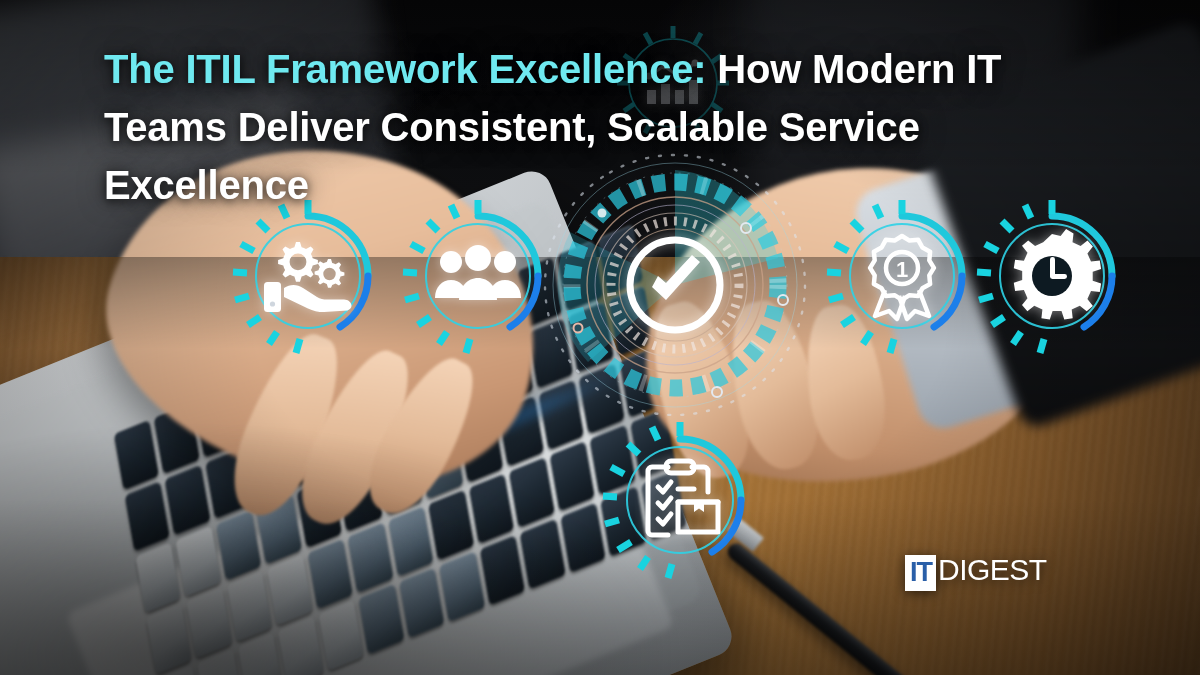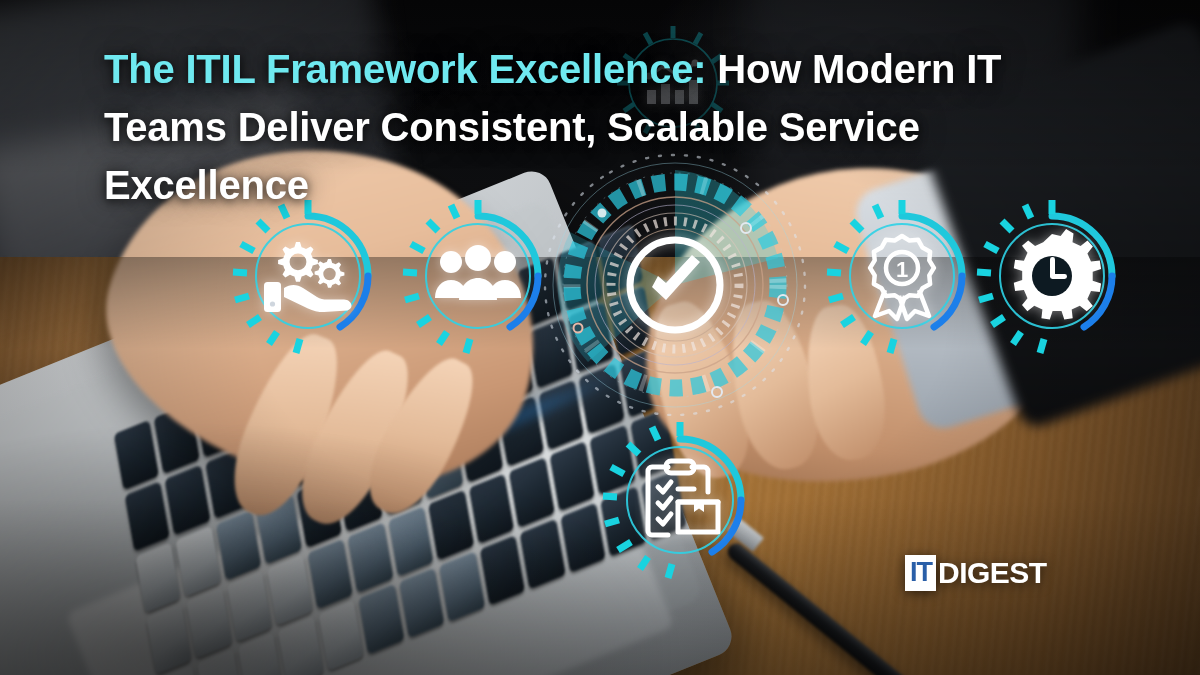--- a/index.html
+++ b/index.html
@@ -173,30 +173,30 @@
   .title{
     position:absolute;left:104px;top:40px;width:960px;
     font-weight:700;font-size:40px;line-height:1.45;
     letter-spacing:-.2px;color:#ffffff;
     text-shadow:0 2px 10px rgba(0,0,0,.8), 0 0 26px rgba(0,0,0,.55);
   }
   .title .hl{color:#6FE9F0;}
 
   
   .logo{
-    position:absolute;left:905px;top:555px;display:flex;align-items:center;
+    position:absolute;left:905px;top:555px;display:flex;
     filter:drop-shadow(0 2px 6px rgba(0,0,0,.6));
   }
   .logo-it{
     background:#ffffff;color:#2a5fa8;font-weight:700;font-size:27px;
     line-height:1;padding:4px 4px 5px 5px;letter-spacing:-1px;
     font-family:"Liberation Sans", sans-serif;
   }
   .logo-digest{
-    color:#ffffff;font-weight:700;font-size:30px;line-height:1;
+    color:#ffffff;font-weight:400;font-size:30px;line-height:1;
     letter-spacing:-.5px;margin-left:2px;
   }
 </style>
 </head>
 <body>
 
 <div class="stage">
 
   <div class="bg">
     <div class="bg-dark"></div>

